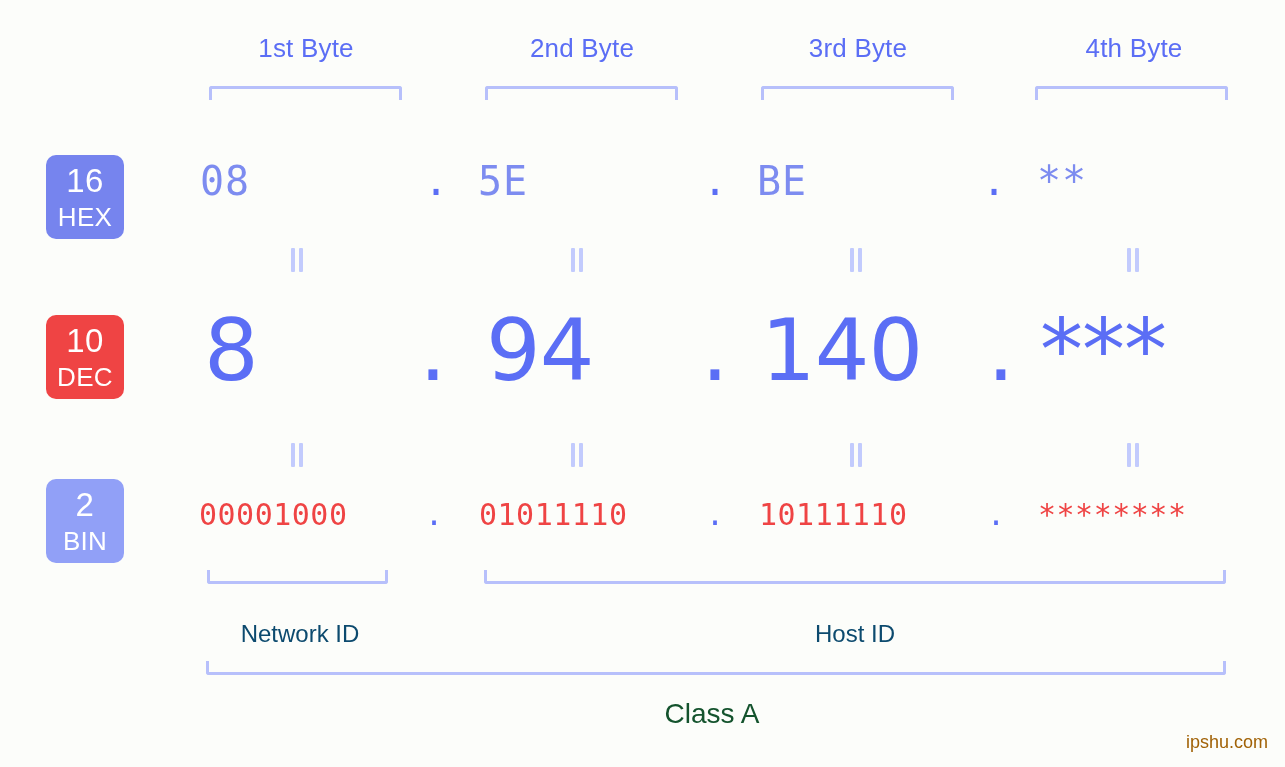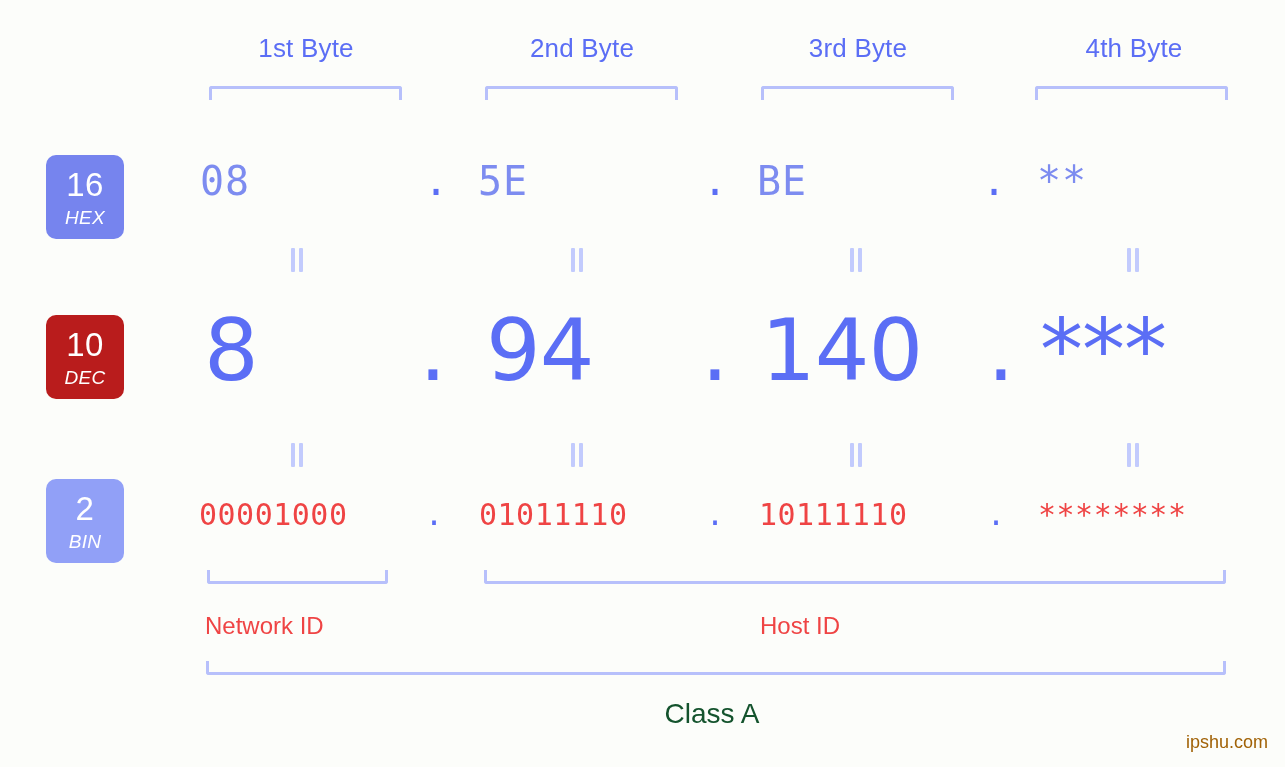--- a/index.html
+++ b/index.html
@@ -60,28 +60,27 @@
     align-items: center;
     justify-content: center;
     line-height: 1;
   }
   .badge .num {
     font-size: 33px;
     font-weight: 400;
     letter-spacing: 0.5px;
   }
   .badge .sub {
-    font-size: 19px;
+    font-size: 26px;
     font-weight: 400;
     margin-top: 7px;
     letter-spacing: 0.3px;
-    font-style: italic;
   }
   #badge-hex { top: 155px; height: 84px; background: #7684ee; }
-  #badge-dec { top: 315px; height: 84px; background: #b91c1c; }
+  #badge-dec { top: 315px; height: 84px; background: #ef4444; }
   #badge-bin { top: 479px; height: 84px; background: #91a0f7; }
 
   
   .val {
     position: absolute;
     text-align: left;
     white-space: nowrap;
     color: #7d8cf0;
   }
   .dot {
@@ -150,23 +149,24 @@
     background: #c2cbfd;
     border-radius: 1px;
   }
   .eq span.a { left: 1px; }
   .eq span.b { left: 9px; }
 
   
   .section-label {
     position: absolute;
     font-size: 24px;
-    color: #ef4444;
-    text-align: left;
-    white-space: nowrap;
+    color: #0c4a6e;
+    text-align: center;
+    white-space: nowrap;
+    margin-top: 8px;
   }
   #class-label {
     position: absolute;
     font-size: 28px;
     color: #14532d;
     text-align: center;
     white-space: nowrap;
   }
 
   

